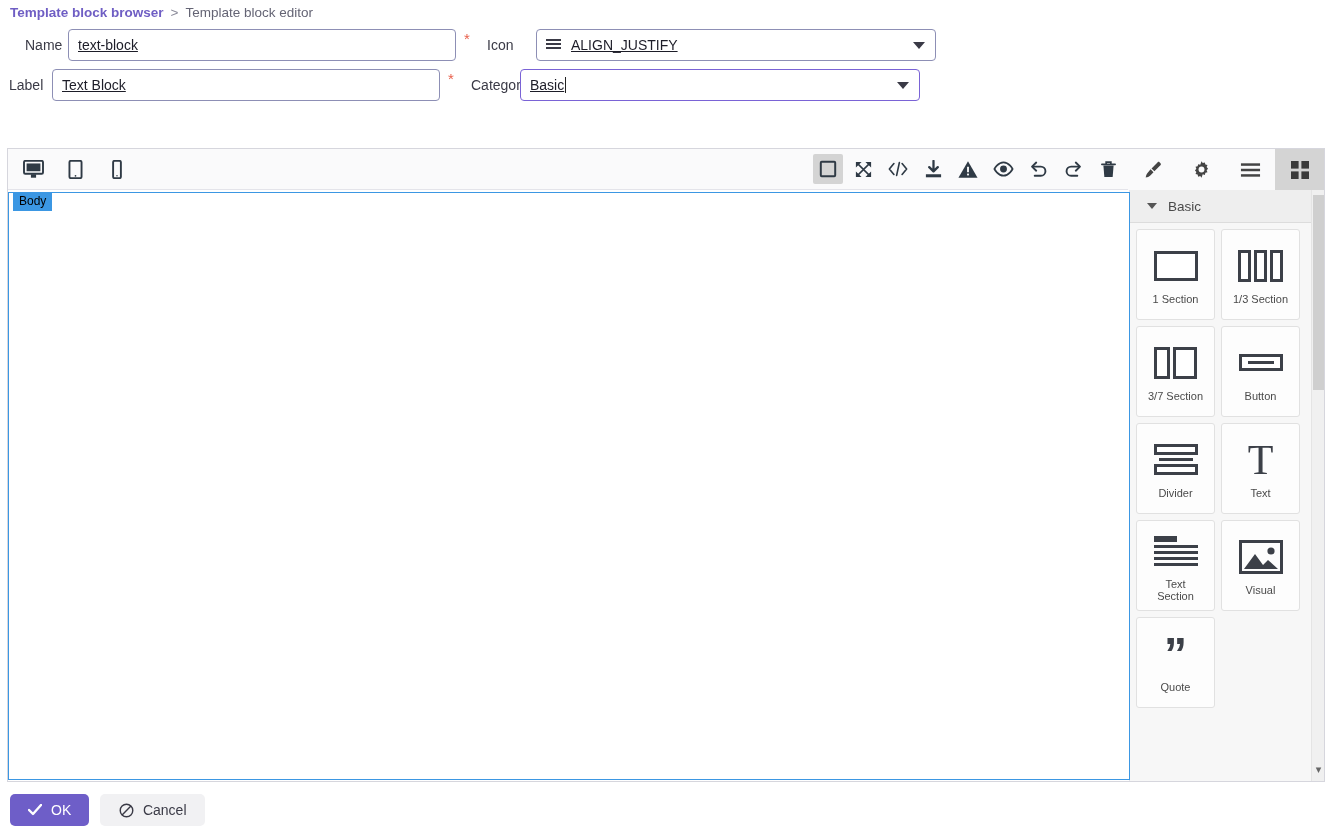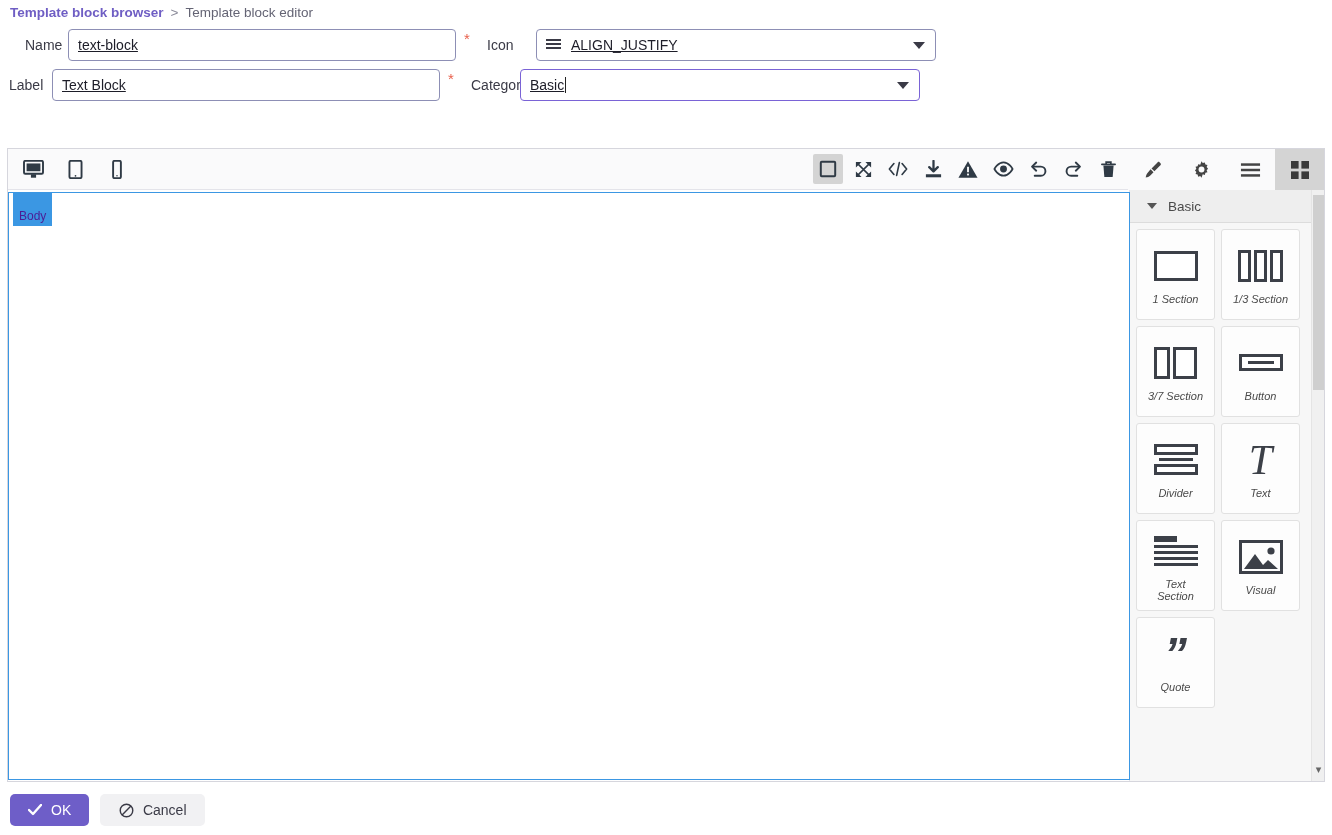--- a/index.html
+++ b/index.html
@@ -218,24 +218,24 @@
     left: 0; top: 2px;
     width: 1122px;
     height: 588px;
     border: 1px solid #3b97e3;
     background: #fff;
   }
   .body-badge {
     position: absolute;
     left: 4px; top: -1px;
     background: #3b97e3;
-    color: #4c1d95;
+    color: #000000;
     font-size: 12px;
     line-height: 16px;
-    padding: 16px 6px 2px 6px;
+    padding: 1px 6px 2px 6px;
   }
 
   
   .blocks-panel {
     flex: 1;
     background: #f7f7f7;
     position: relative;
     overflow: hidden;
   }
   .cat-header {
@@ -268,21 +268,20 @@
     height: 91px;
     background: #fdfdfd;
     border: 1px solid #e1e1e1;
     border-radius: 3px;
     display: flex;
     flex-direction: column;
     align-items: center;
     justify-content: center;
     cursor: grab;
     padding-bottom: 2px;
-    font-style: italic;
   }
   .block-ico {
     height: 46px;
     display: flex;
     align-items: center;
     justify-content: center;
   }
   .block-lbl {
     font-size: 11px;
     color: #4a4a4a;

